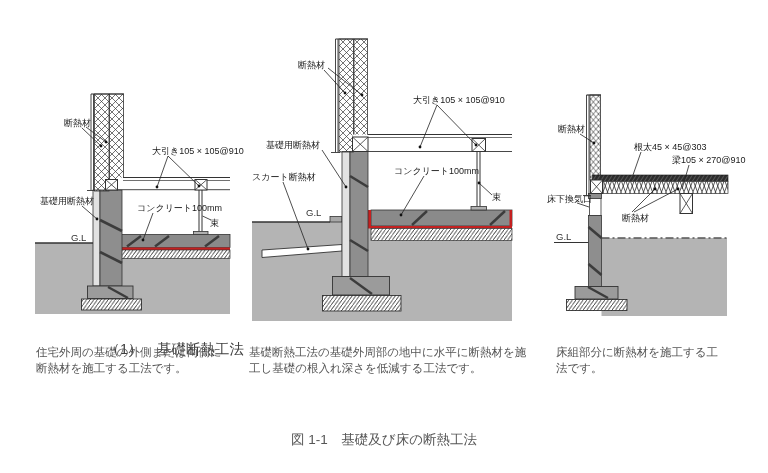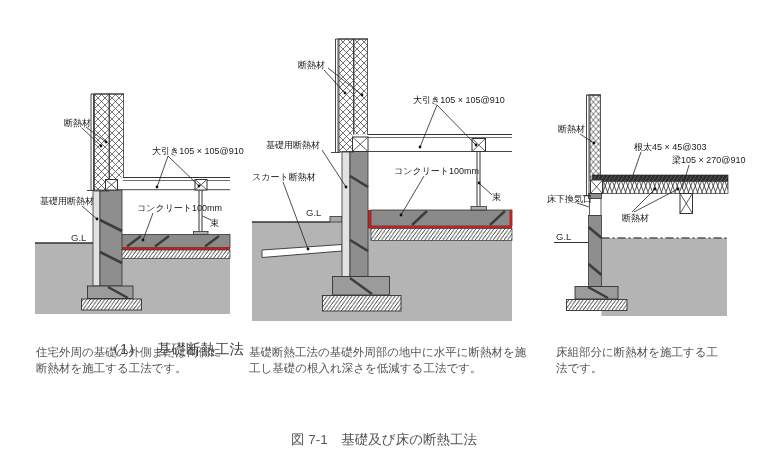--- a/index.html
+++ b/index.html
@@ -276,15 +276,15 @@
     <text class="dlabel" x="622" y="221">断熱材</text>
     <text class="gl" x="556" y="240">G.L</text>
   </g>
 </svg>
 
 
 <div class="cap-title" id="cap-t1">（1）　基礎断熱工法</div>
 <div class="cap-body" id="cap-b1">住宅外周の基礎の外側または両側に断熱材を施工する工法です。</div>
 <div class="cap-body" id="cap-b3">床組部分に断熱材を施工する工法です。</div>
 <div class="cap-body" id="cap-b2">基礎断熱工法の基礎外周部の地中に水平に断熱材を施工し基礎の根入れ深さを低減する工法です。</div>
-<div id="fig-caption">図 7-1　基礎及び床の断熱工法</div>
+<div id="fig-caption">図 1-1　基礎及び床の断熱工法</div>
 
 </div>
 
 </body></html>

